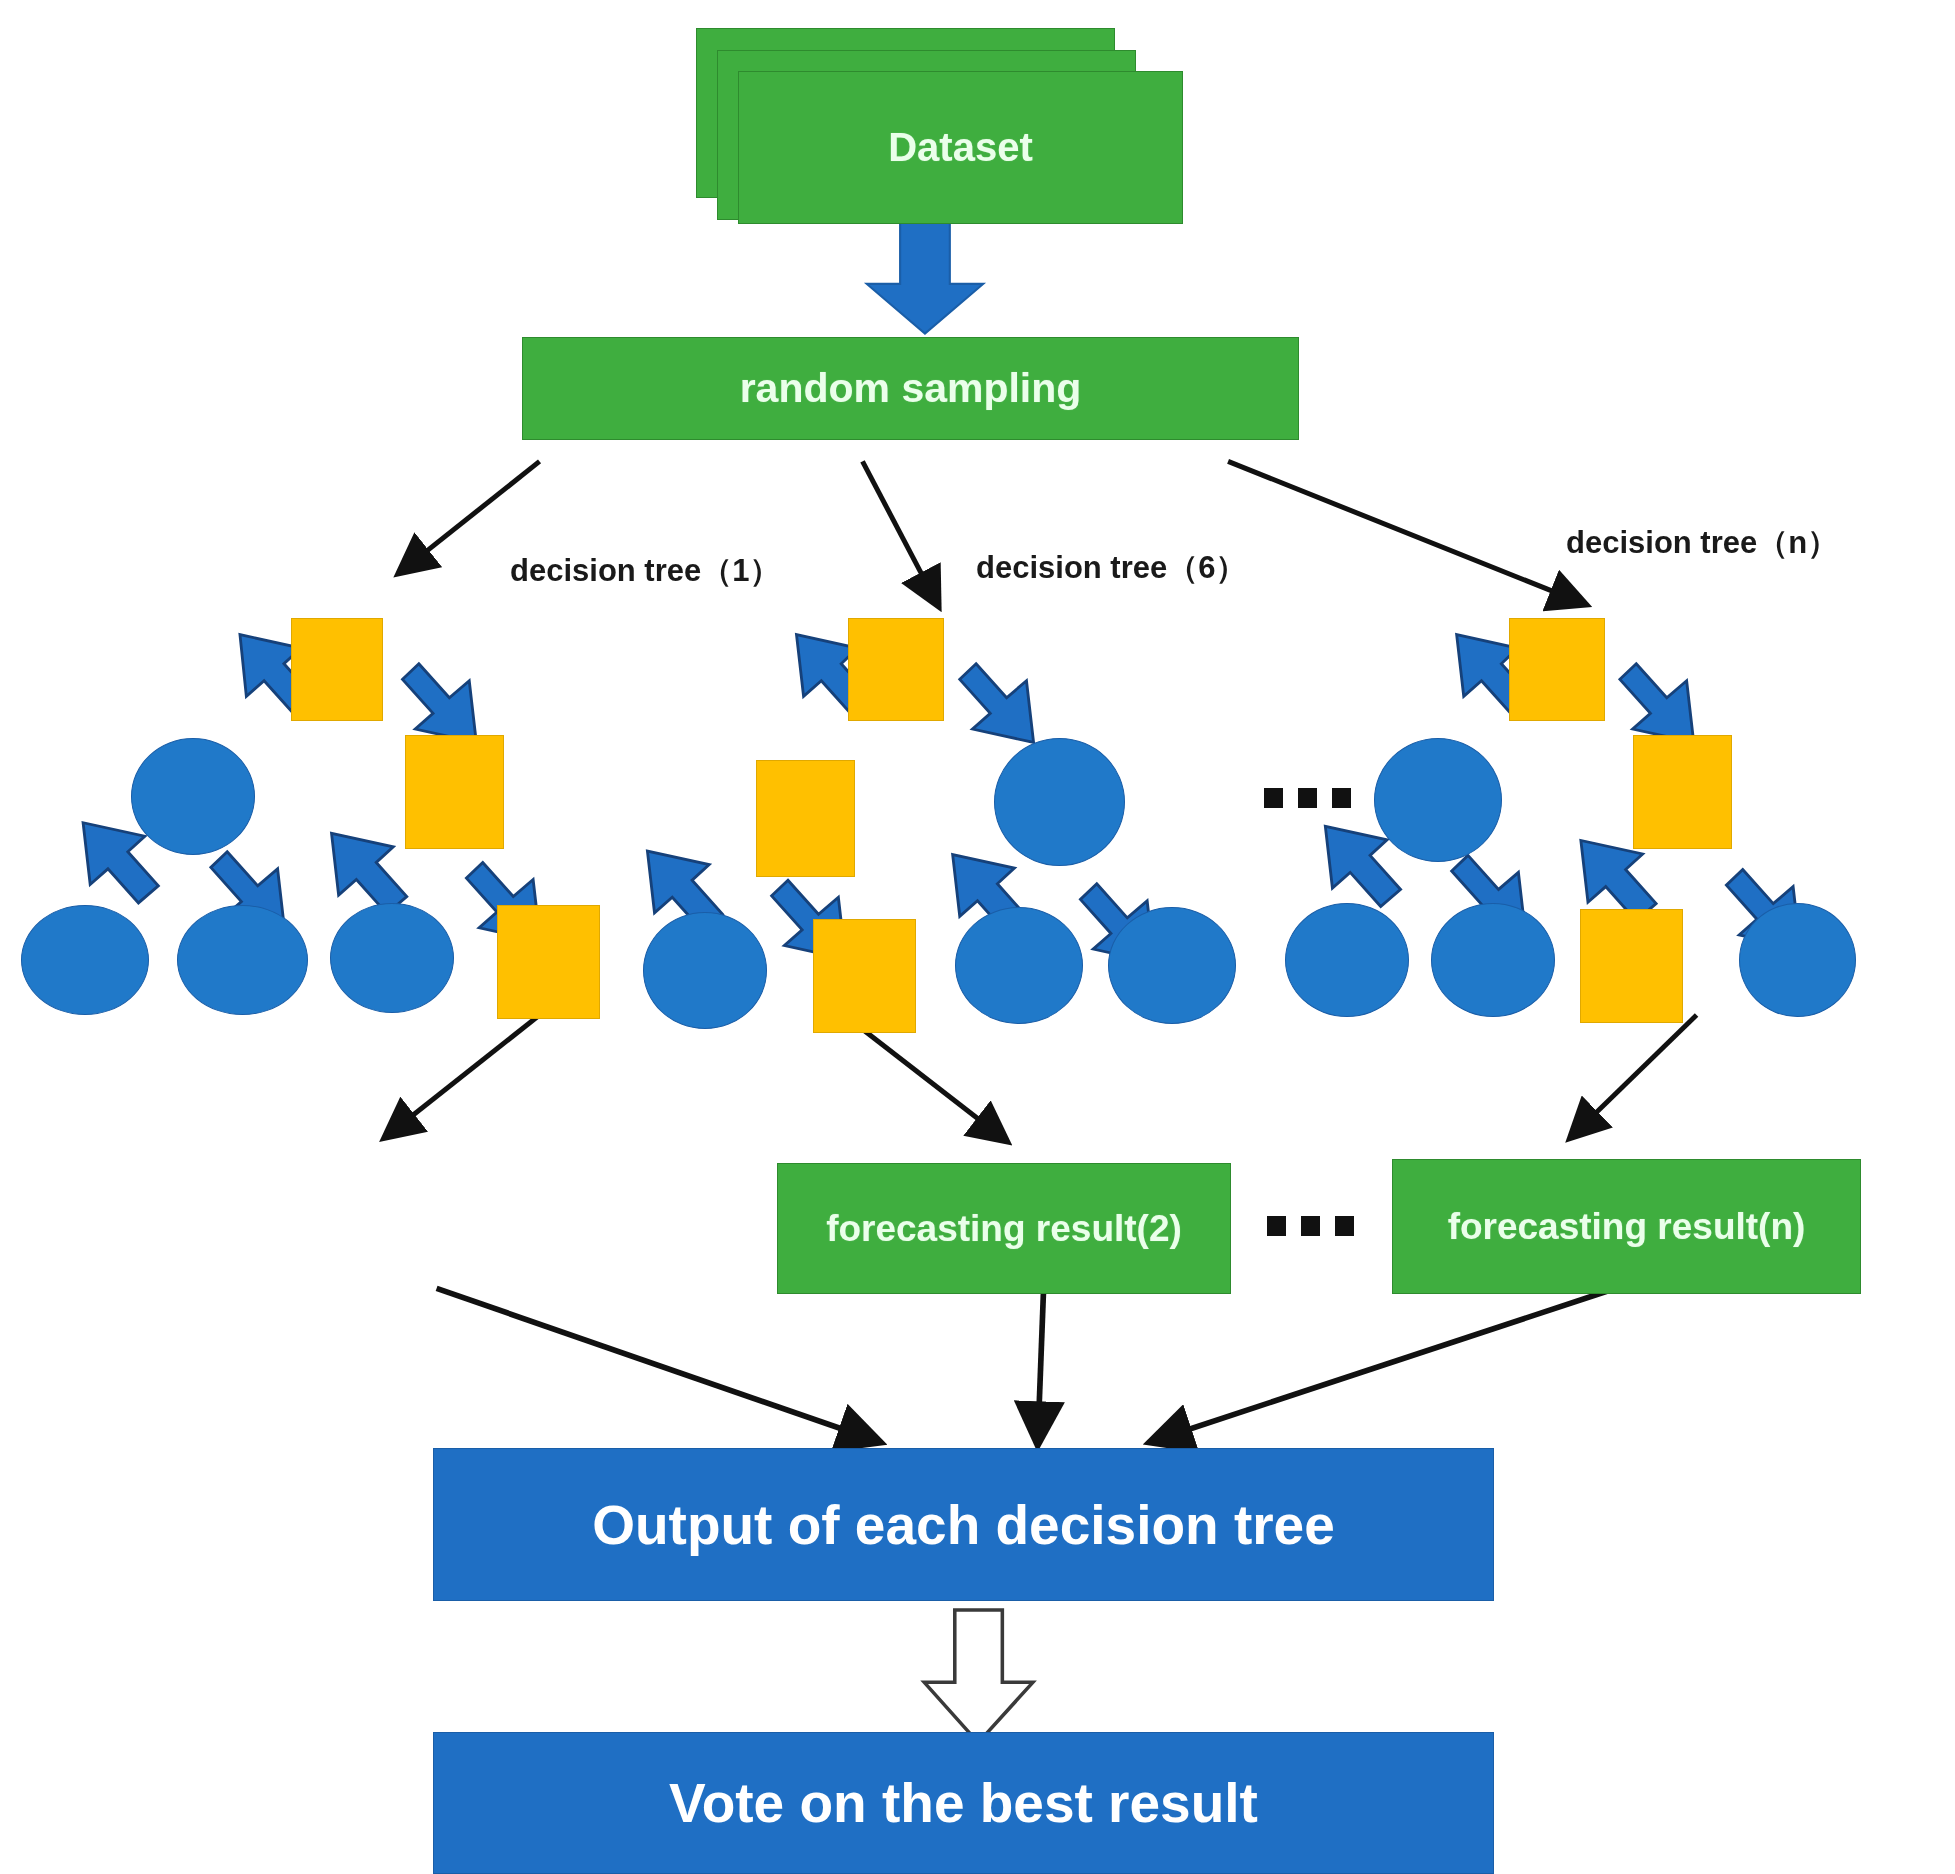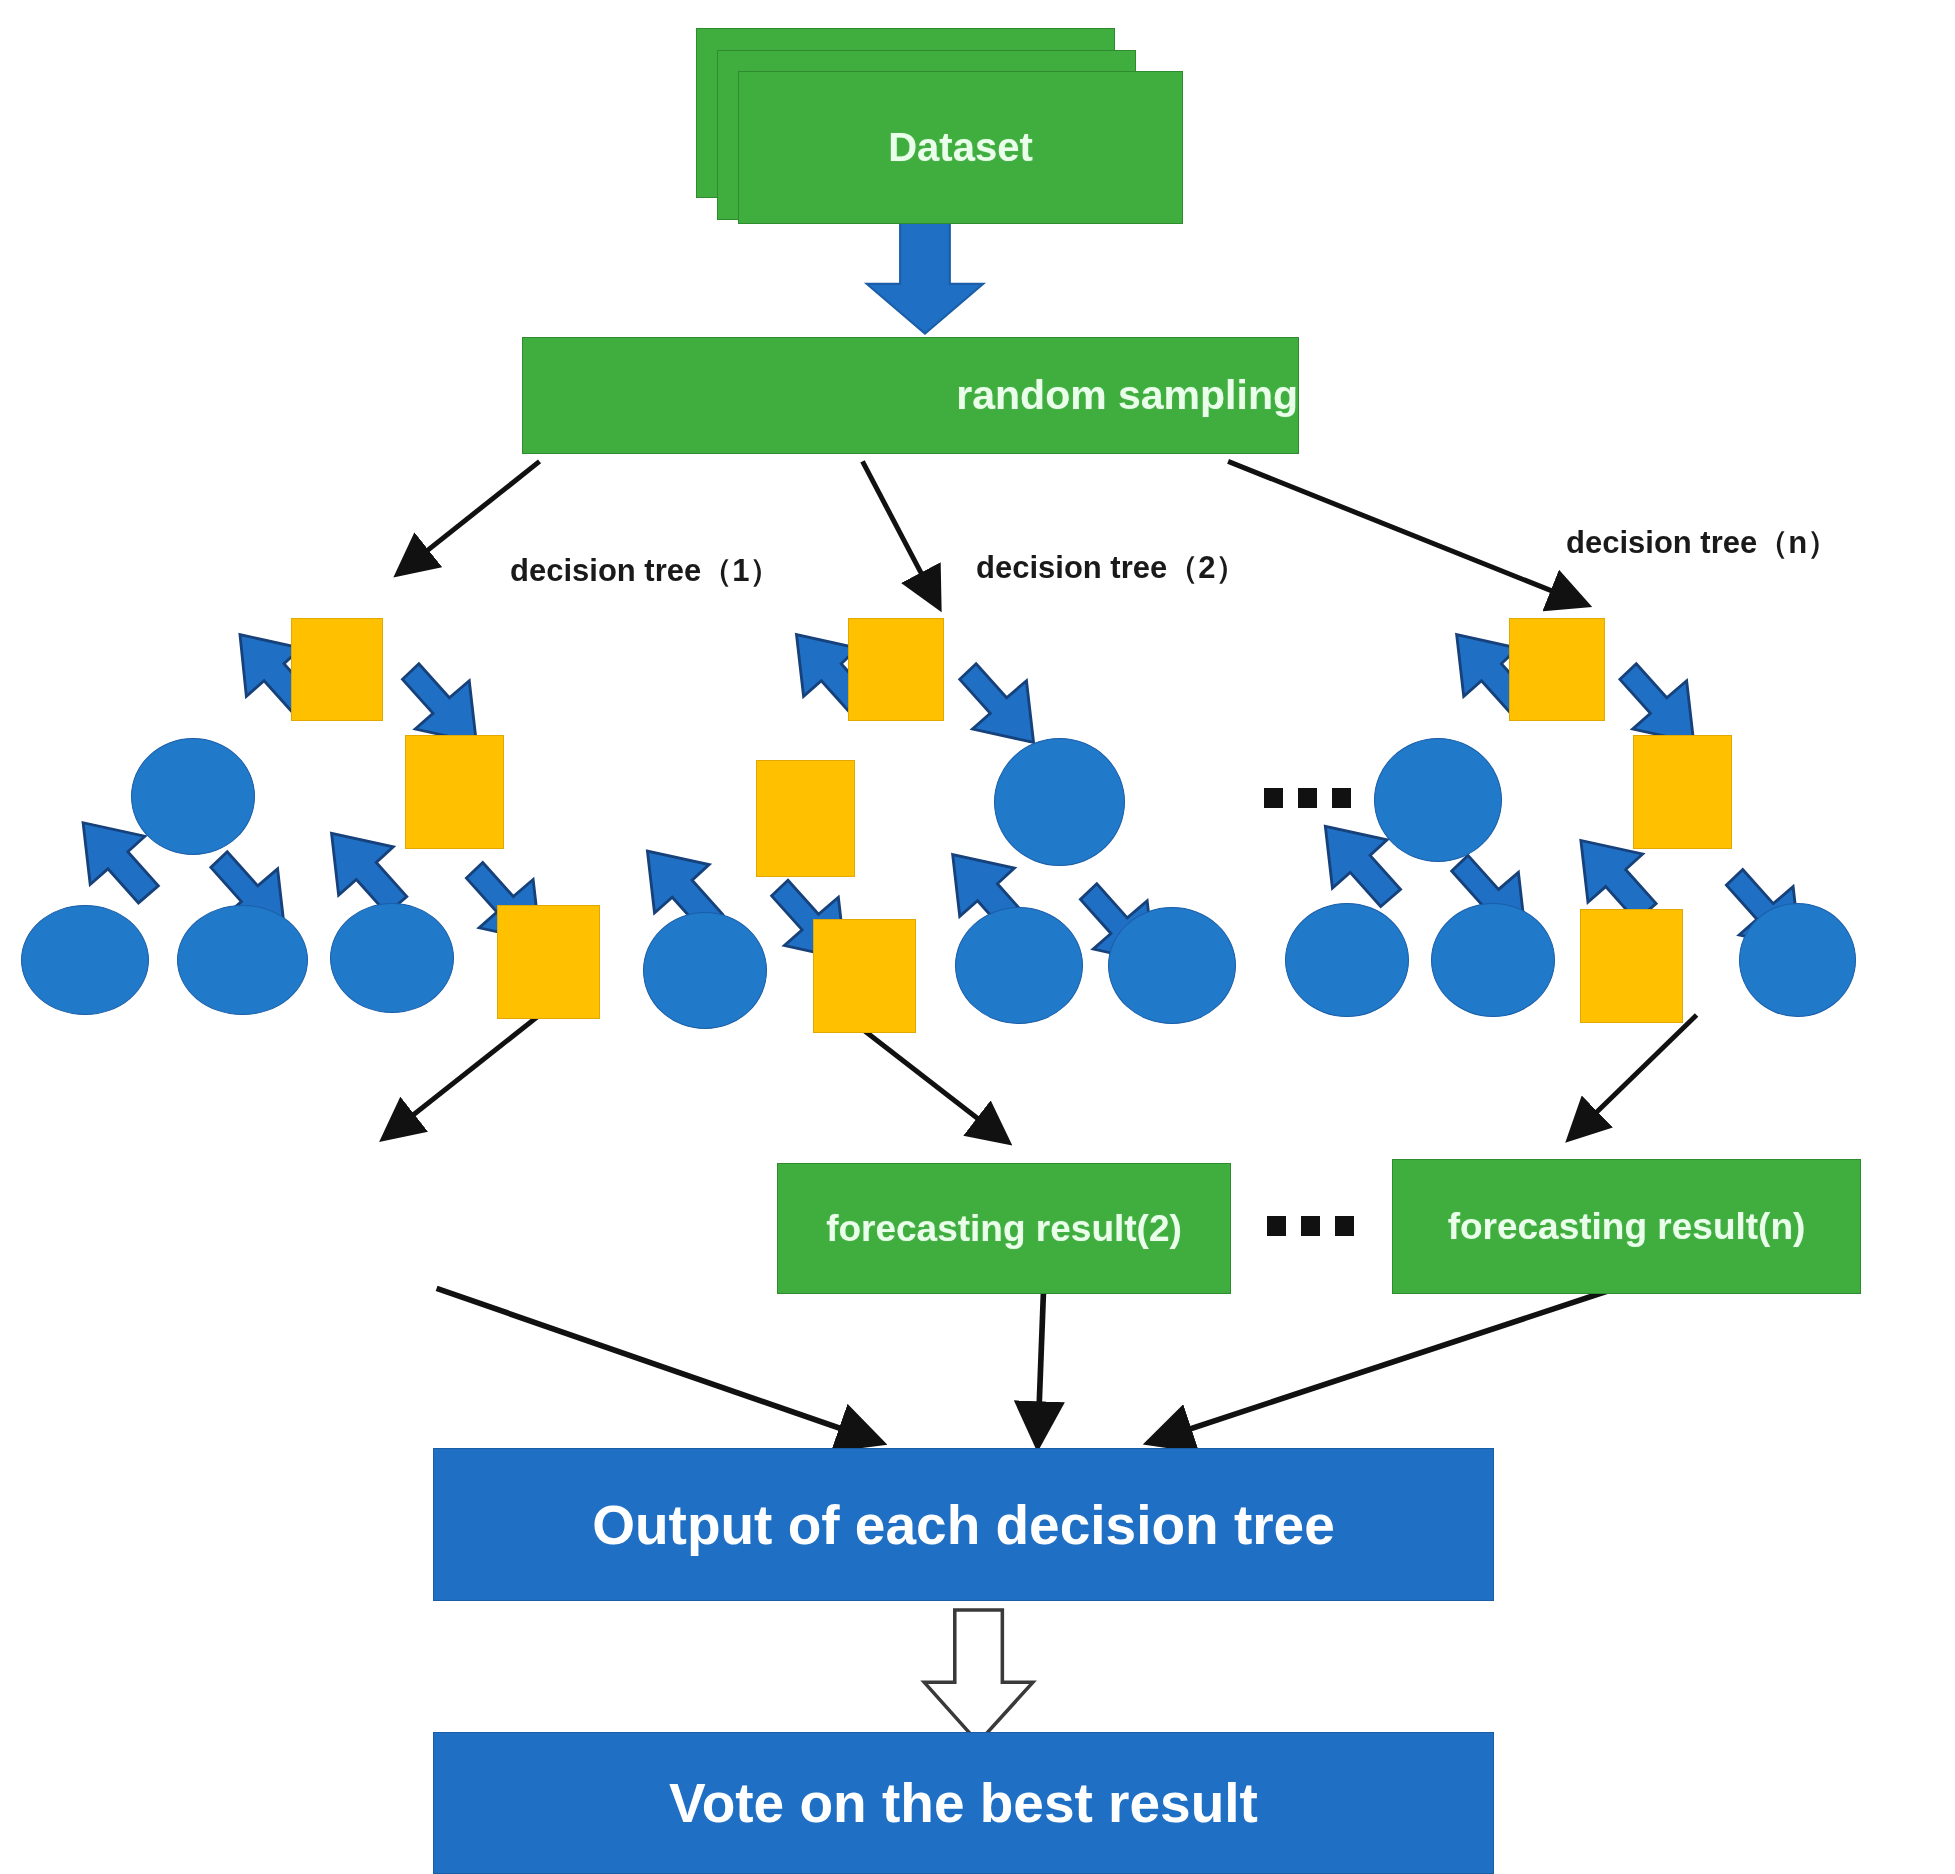--- a/index.html
+++ b/index.html
@@ -145,29 +145,29 @@
       <path d="M2455,1225 L2498,1273 L2526,1249 L2536,1336 L2450,1317 L2475,1295 L2432,1247 Z"></path>
     </g>
   </svg>
 
   <div class="abs dataset-shadow" style="left:696px;top:28px;width:419px;height:170px;"></div>
   <div class="abs dataset-shadow" style="left:717px;top:50px;width:419px;height:170px;"></div>
   <div class="abs green-box" style="left:738px;top:71px;width:445px;height:153px;font-size:40px;">
     <span>Dataset</span>
   </div>
 
-  <div class="abs green-box" style="left:522px;top:337px;width:777px;height:117px;font-size:41px;justify-content:flex-end;">
+  <div class="abs green-box" style="left:522px;top:337px;width:777px;height:103px;font-size:41px;">
     <span>random sampling</span>
   </div>
 
   <div class="abs tree-label" style="left:510px;top:550px;">
     <span>decision tree（1）</span>
   </div>
   <div class="abs tree-label" style="left:976px;top:547px;">
-    <span>decision tree（2）</span>
+    <span>decision tree（6）</span>
   </div>
   <div class="abs tree-label" style="left:1566px;top:522px;">
     <span>decision tree（n）</span>
   </div>
 
   <div class="abs sq" style="left:291px;top:618px;width:92px;height:103px;"></div>
   <div class="abs el" style="left:131px;top:738px;width:124px;height:117px;"></div>
   <div class="abs sq" style="left:405px;top:735px;width:99px;height:114px;"></div>
   <div class="abs el" style="left:21px;top:905px;width:128px;height:110px;"></div>
   <div class="abs el" style="left:177px;top:905px;width:131px;height:110px;"></div>

